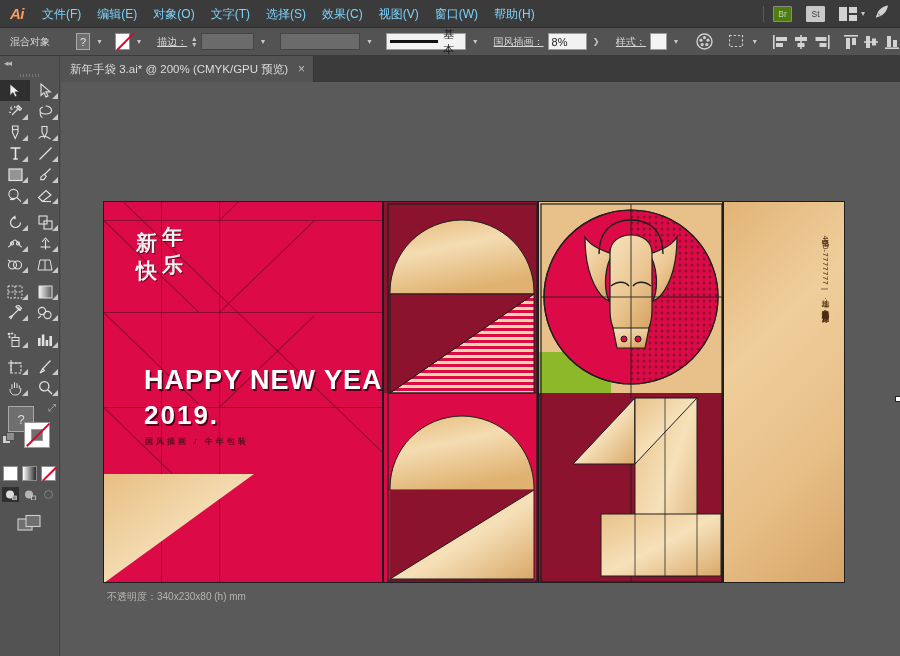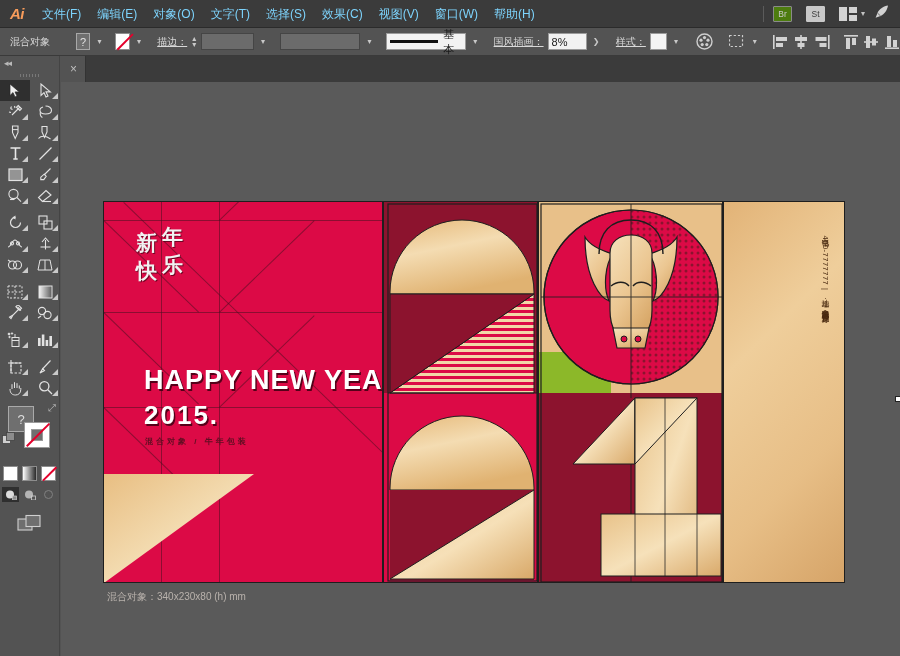--- a/index.html
+++ b/index.html
@@ -342,20 +342,21 @@
           <rect x="1" y="12.4" width="14" height="1.6" fill="#d2d2d2"></rect>
           <rect x="3" y="1" width="4" height="11" fill="#d2d2d2"></rect>
           <rect x="9" y="5" width="4" height="7" fill="#d2d2d2"></rect>
         </svg>
     </div>
   </div>
 
   <div class="tabbar">
     <div class="tabbar-spacer"></div>
     <div class="doctab">
+      <span>新年手袋 3.ai* @ 200% (CMYK/GPU 预览)</span>
       <span class="tab-x">×</span>
     </div>
   </div>
 
   <div class="toolbar">
     <div class="tb-grip">◂◂</div>
     <div class="tb-dots">
         <span></span>
       </div>
 
@@ -651,22 +652,22 @@
         </svg>
 
         <div>
           <div class="cn-char" style="left:32px; top:27px; font-size:21px;">新</div>
           <div class="cn-char" style="left:58px; top:21px; font-size:21px;">年</div>
           <div class="cn-char" style="left:32px; top:55px; font-size:21px;">快</div>
           <div class="cn-char" style="left:58px; top:49px; font-size:21px;">乐</div>
         </div>
 
         <div class="hny">HAPPY NEW YEAR!</div>
-        <div class="yr">2015.</div>
-        <div class="subcn">混合对象 / 牛年包装</div>
+        <div class="yr">2019.</div>
+        <div class="subcn">国风插画 / 牛年包装</div>
       </div>
 
       <div class="panel p-mid1">
         <svg width="155" height="382" viewBox="0 0 155 382">
           <defs>
             <linearGradient id="gA" x1="0" y1="0" x2="0.4" y2="1">
               <stop offset="0" stop-color="#E5B878"></stop>
                 <stop offset=".45" stop-color="#F4DCB2"></stop>
               <stop offset="1" stop-color="#E0B271"></stop>
             </linearGradient>
@@ -748,17 +749,17 @@
           <rect x="2" y="2" width="181" height="378" fill="none" stroke="#1E1E1E" stroke-width="1.2"></rect>
         </svg>
       </div>
 
       <div class="panel p-right" style="background:linear-gradient(135deg,#E2B377 0%,#EFCE9B 35%,#E7BE86 70%,#D6A468 100%);">
         <div class="vert-text">电话 400-7777777  |  地址：一个包装设计有限公司创意设计部</div>
       </div>
 
     </div>
 
-    <div class="dim-text">混合对象：340x230x80 (h) mm</div>
+    <div class="dim-text">不透明度：340x230x80 (h) mm</div>
     <div class="marker"></div>
   </div>
 
 </div>
 
 </body></html>

